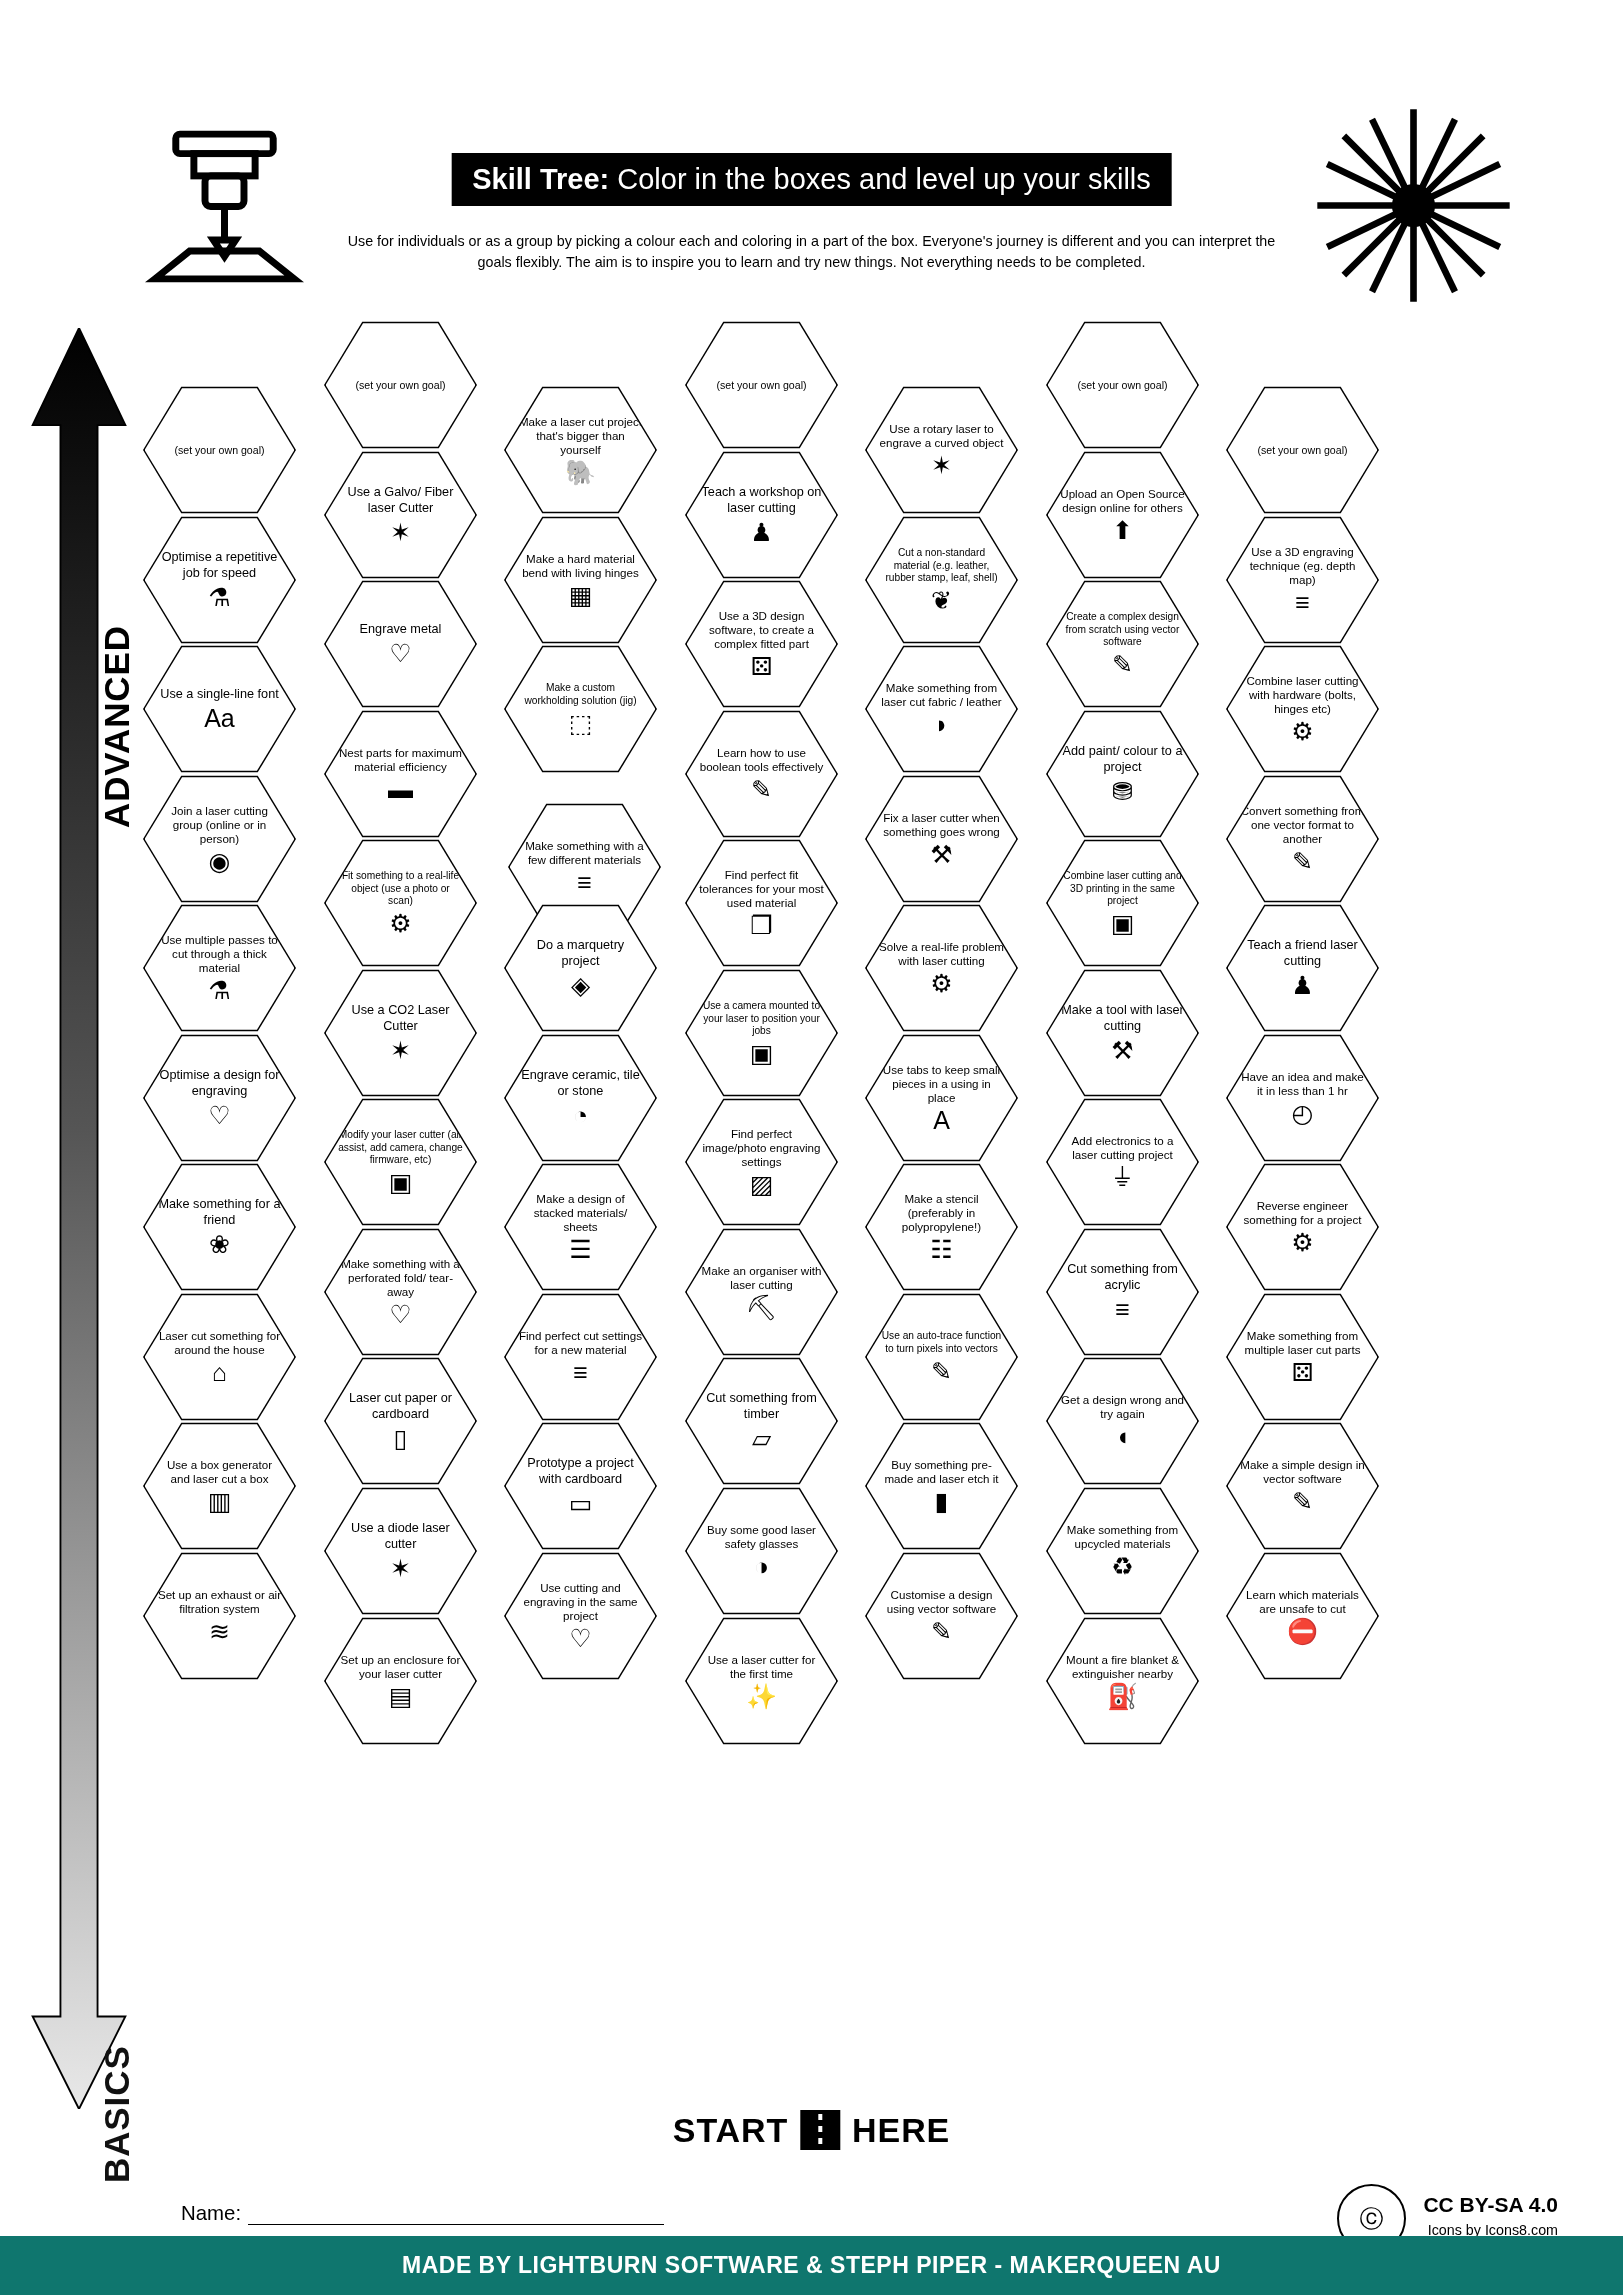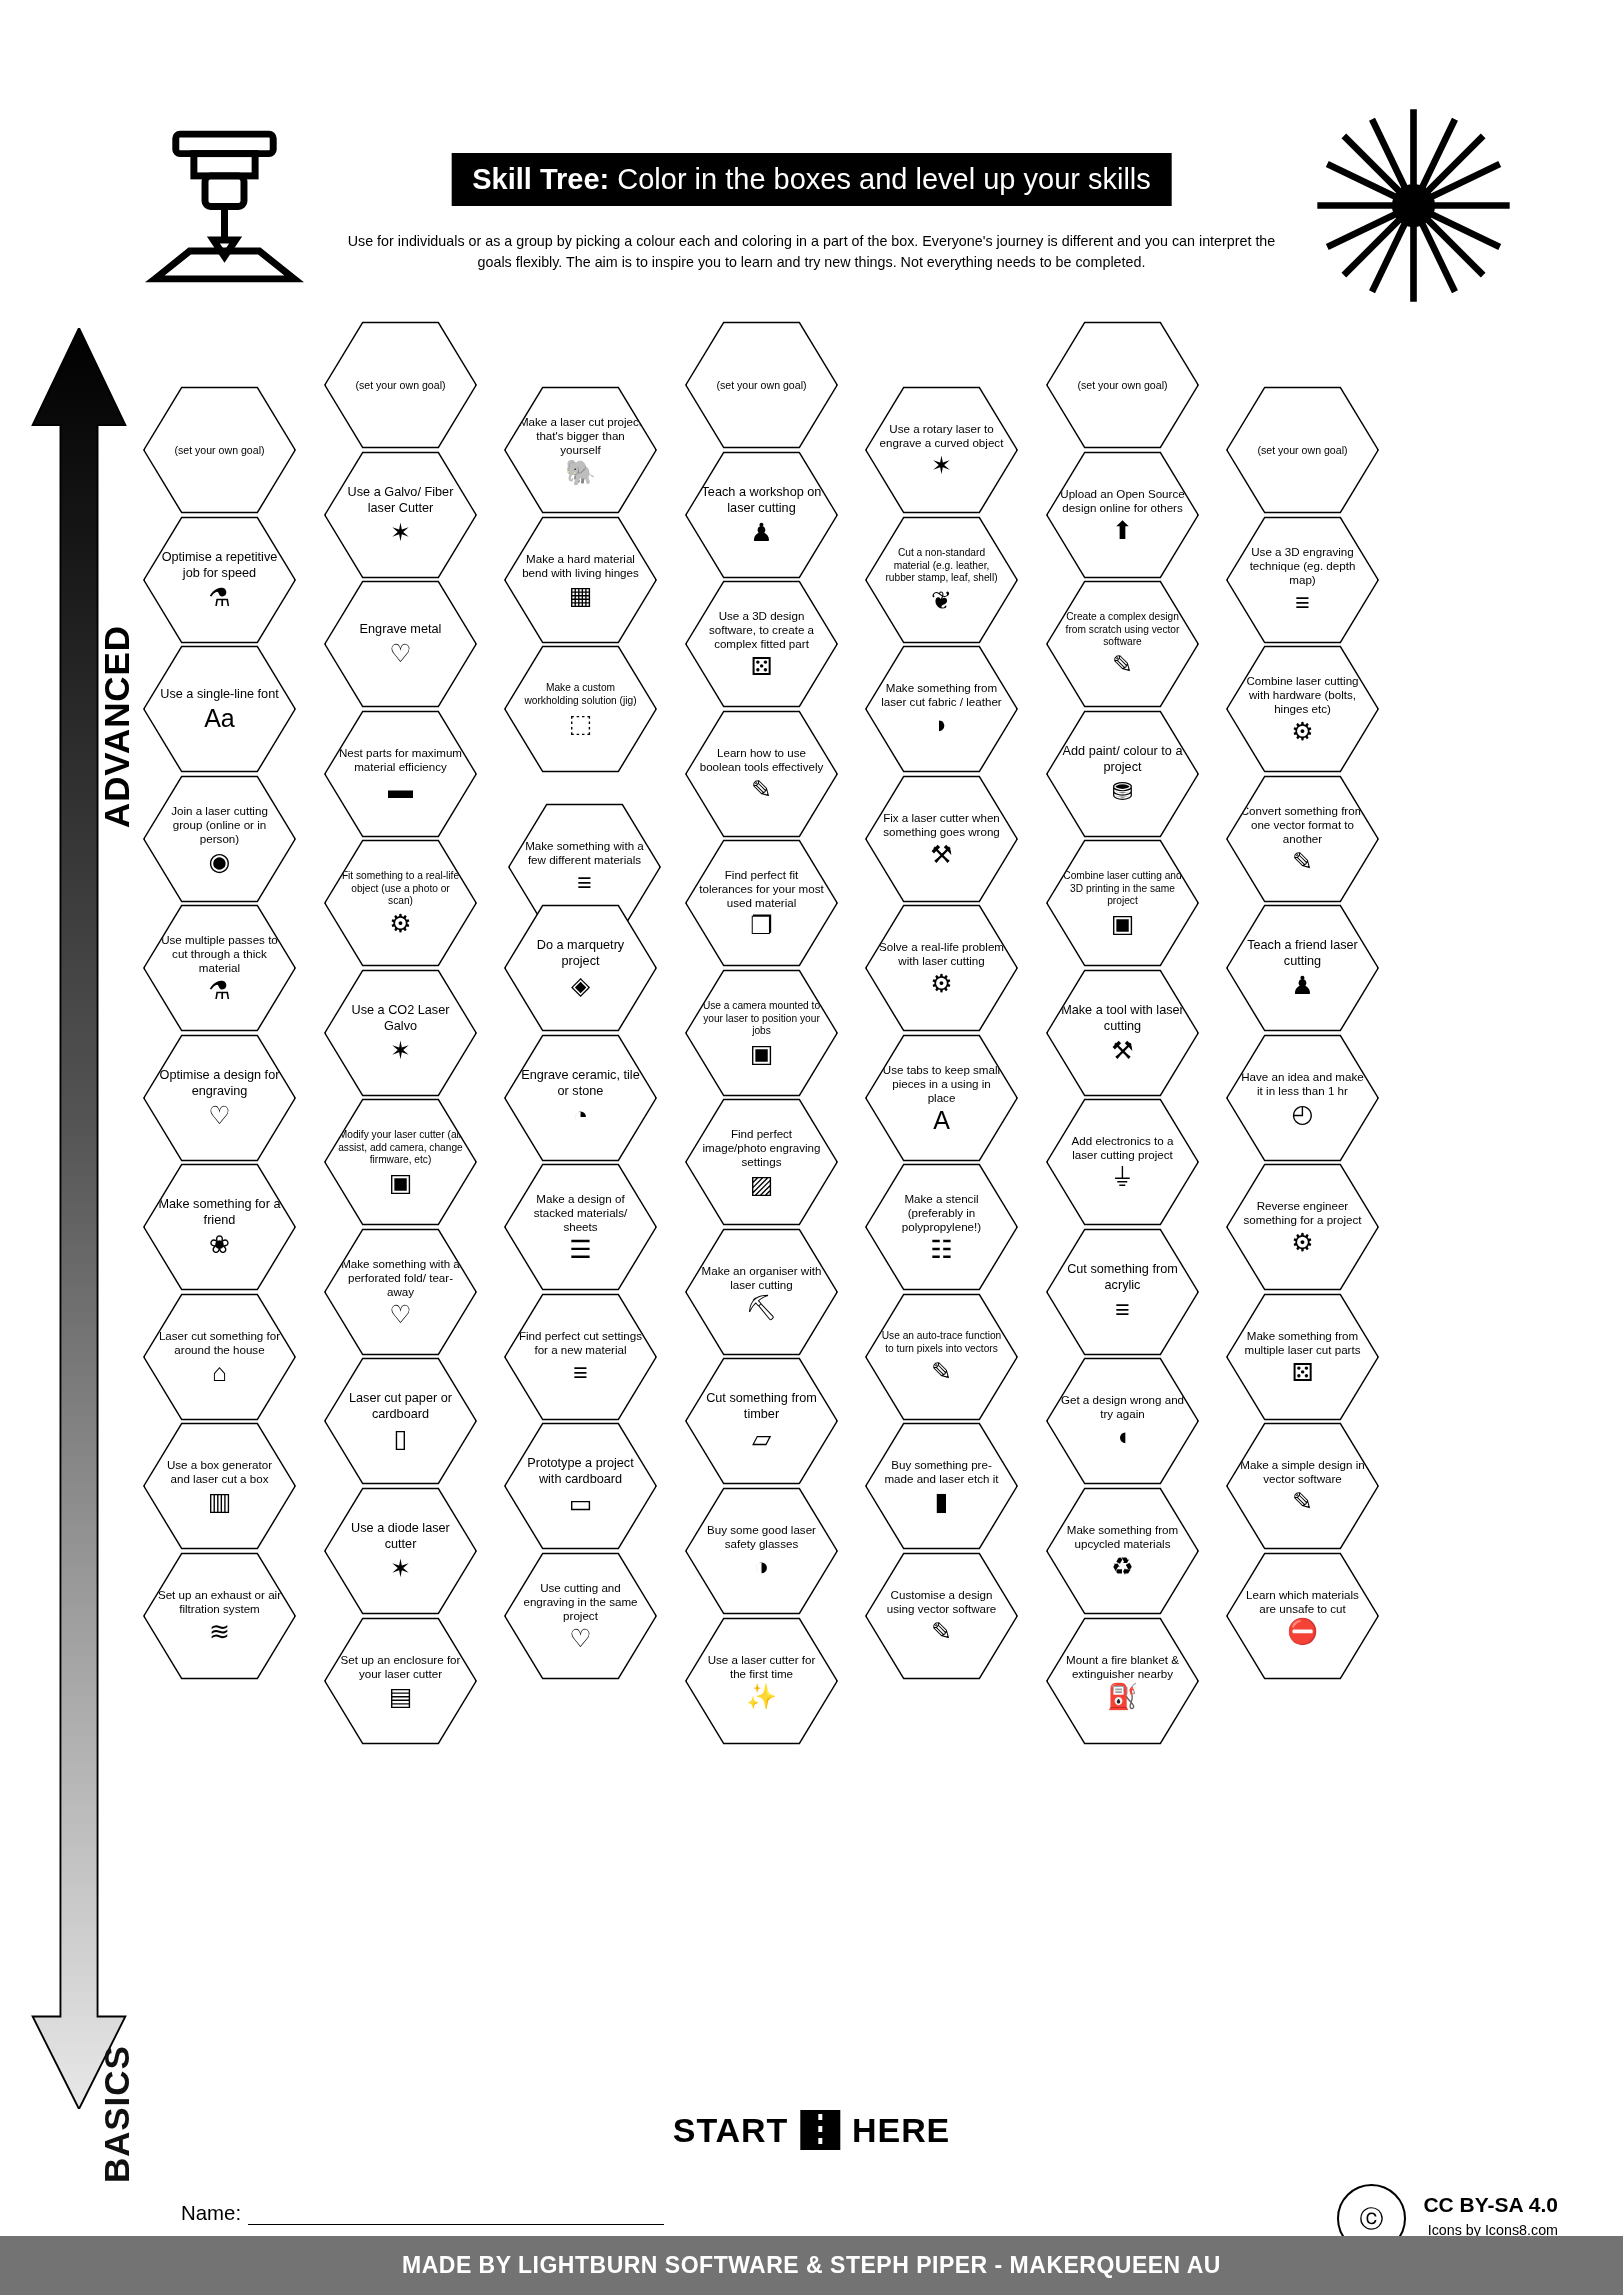--- a/index.html
+++ b/index.html
@@ -71,21 +71,21 @@
   }
   #name-line{
     position:absolute;left:181px;top:2202px;font-size:20.4px;
   }
   #name-line .rule{display:inline-block;width:416px;border-bottom:1.9px solid #000;height:0.5px;vertical-align:bottom;margin-left:6.5px;}
   #license{position:absolute;right:65px;top:2193px;text-align:right;}
   #license .cc{font-size:21px;font-weight:bold;}
   #license .icons8{font-size:14.3px;margin-top:4.6px;}
   #cc-badge{position:absolute;right:217px;top:2184px;width:65px;height:65px;border:2.3px solid #000;border-radius:50%;display:flex;align-items:center;justify-content:center;font-size:24px;}
   #footer-bar{
-    position:absolute;left:0;bottom:0;width:1623px;height:59px;background:#737373;color:#fff;
+    position:absolute;left:0;bottom:0;width:1623px;height:59px;background:#0f766e;color:#fff;
     display:flex;align-items:center;justify-content:center;
     font-size:23px;font-weight:bold;letter-spacing:0.5px;
   }
 </style>
 </head>
 <body>
 
 <div id="page">
 
 
@@ -220,21 +220,21 @@
         </div>
       </div>
       <div class="hex" style="left: 324px; top: 837px;">
         <div class="inner">
           <div class="txt tiny">Fit something to a real-life object (use a photo or scan)</div>
           <div class="glyph">⚙</div>
         </div>
       </div>
       <div class="hex" style="left: 324px; top: 967px;">
         <div class="inner">
-          <div class="txt">Use a CO2 Laser Galvo</div>
+          <div class="txt">Use a CO2 Laser Cutter</div>
           <div class="glyph">✶</div>
         </div>
       </div>
       <div class="hex" style="left: 324px; top: 1096px;">
         <div class="inner">
           <div class="txt tiny">Modify  your laser cutter (air assist, add camera, change firmware, etc)</div>
           <div class="glyph">▣</div>
         </div>
       </div>
       <div class="hex" style="left: 324px; top: 1226px;">

